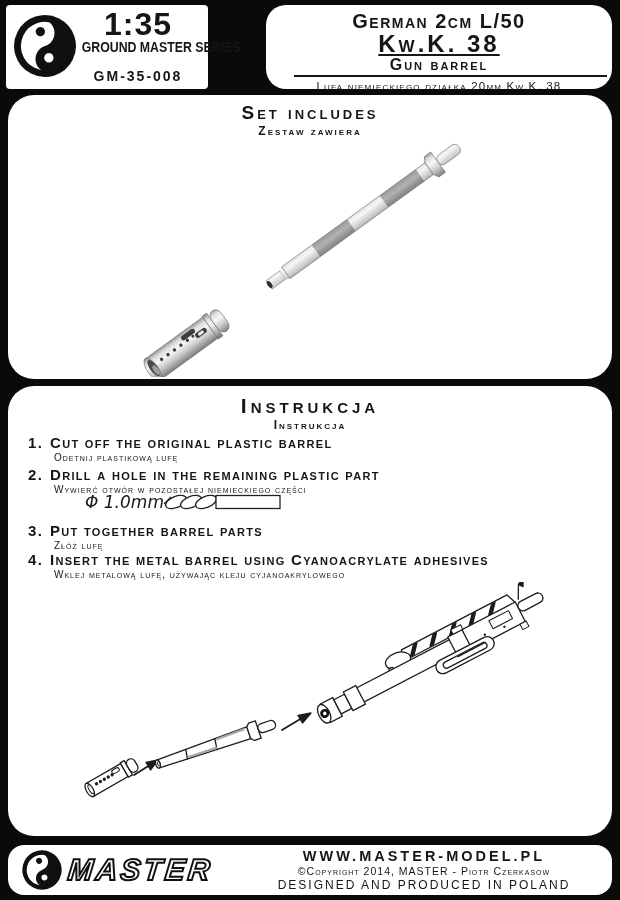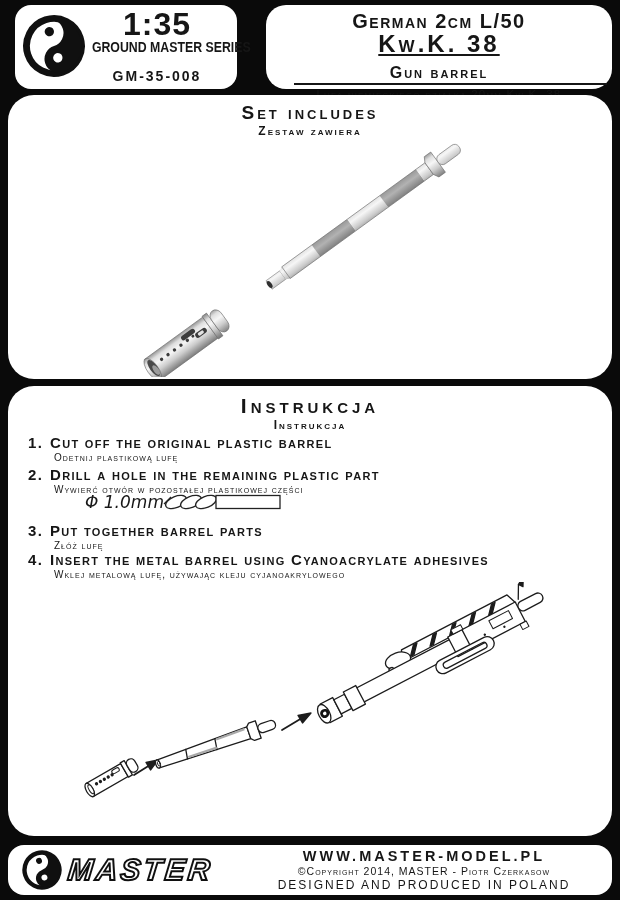--- a/index.html
+++ b/index.html
@@ -1,30 +1,30 @@
 <!DOCTYPE html>
 <html><head>
 <meta charset="utf-8">
 <style>
   html,body{margin:0;padding:0;background:#0a0a0a;}
   body{width:620px;height:900px;position:relative;font-family:"Liberation Sans",sans-serif;color:#161616;overflow:hidden;}
   .box{position:absolute;background:#ffffff;}
   .sc{font-variant:small-caps;}
   
-  .hdr-left{left:15px;top:5px;width:222px;height:84px;border-radius:16px;}
+  .hdr-left{left:6px;top:5px;width:202px;height:84px;border-radius:4px;}
   .hdr-right{left:266px;top:5px;width:346px;height:84px;border-radius:20px;}
   .logo-top{position:absolute;left:6px;top:8px;width:66px;height:66px;}
   .hdr-left-txt{position:absolute;left:68px;right:6px;top:3px;text-align:center;}
   .scale{font-size:32px;font-weight:700;letter-spacing:1px;line-height:32px;}
   .series{font-size:14px;font-weight:700;line-height:15px;transform:scaleX(.88);transform-origin:center;white-space:nowrap;}
   .code{font-size:14px;font-weight:700;letter-spacing:2px;line-height:24px;margin-top:9px;}
   .hdr-right{text-align:center;padding-top:5px;box-sizing:border-box;}
   .t1{font-size:20px;font-weight:700;letter-spacing:1.5px;line-height:22px;}
   .t2{font-size:24px;font-weight:700;letter-spacing:3px;line-height:24px;text-decoration:underline;}
-  .t3{font-size:16px;font-weight:700;letter-spacing:2px;line-height:17px;margin-top:8px;}
+  .t3{font-size:16px;font-weight:700;letter-spacing:2px;line-height:17px;}
   .rule{height:2px;background:#161616;margin:2px 5px 3px 28px;}
   .t4{font-size:11.5px;font-weight:400;letter-spacing:1.2px;line-height:12px;}
   
   .set-box{left:8px;top:95px;width:604px;height:284px;border-radius:26px;}
   .instr-box{left:8px;top:386px;width:604px;height:450px;border-radius:26px;}
   .sec-title{position:absolute;left:0;right:0;text-align:center;font-weight:700;}
   .set-title{top:7px;font-size:19px;letter-spacing:3px;}
   .set-sub{top:29px;font-size:12px;letter-spacing:2px;}
   .ins-title{top:8px;font-size:21px;letter-spacing:4px;}
   .ins-sub{top:32px;font-size:12px;letter-spacing:2px;}
@@ -138,21 +138,21 @@
     <div class="sec-title ins-sub sc">Instrukcja</div>
 
     <div class="sline sc" style="top:48px">
       <span class="num">1.</span><span>Cut off the original plastic barrel</span>
     </div>
     <div class="ssub sc" style="top:66px">Odetnij plastikową lufę</div>
 
     <div class="sline sc" style="top:80px">
       <span class="num">2.</span><span>Drill a hole in the remaining plastic part</span>
     </div>
-    <div class="ssub sc" style="top:98px">Wywierć otwór w pozostałej plastikowej części</div>
+    <div class="ssub sc" style="top:98px">Wywierć otwór w pozostałej niemieckiego części</div>
 
     <div class="drill-label">Φ 1.0mm</div>
     <svg class="drill-art" width="122" height="22" viewBox="0 0 122 22">
       <g stroke="#222222" stroke-width="1.3" fill="#ffffff">
         <line x1="1" y1="13" x2="8" y2="6"></line>
         <ellipse cx="13" cy="11" rx="11" ry="5.6" transform="rotate(-22 13 11)"></ellipse>
         <ellipse cx="28" cy="11" rx="11" ry="5.6" transform="rotate(-22 28 11)"></ellipse>
         <ellipse cx="43" cy="11" rx="11" ry="5.6" transform="rotate(-22 43 11)"></ellipse>
         <rect x="53" y="4.5" width="64" height="13"></rect>
       </g>

